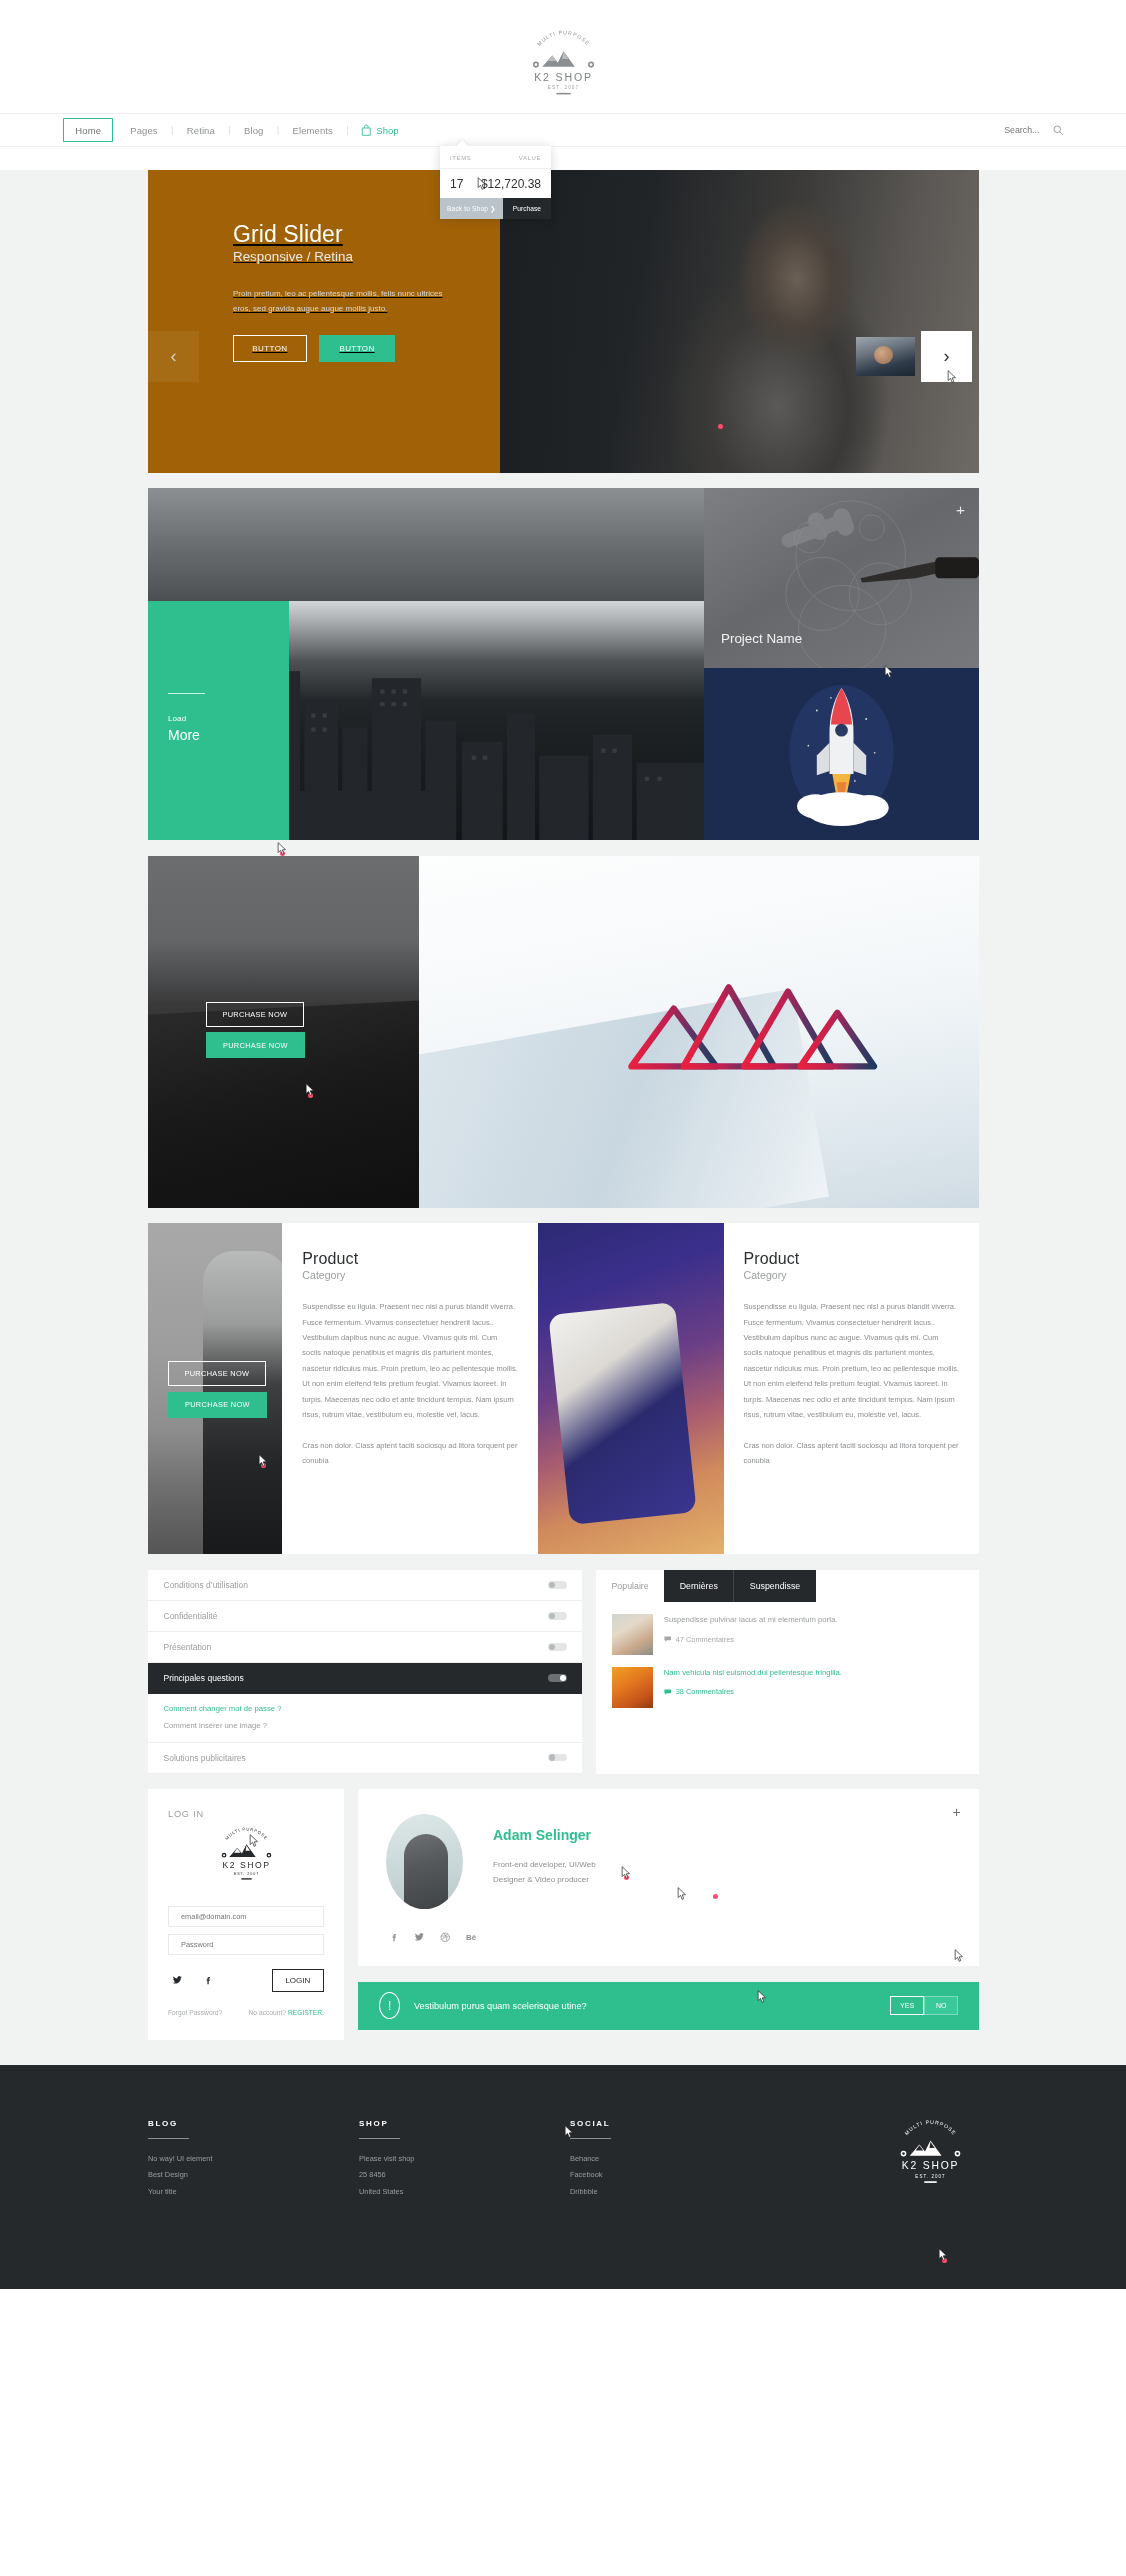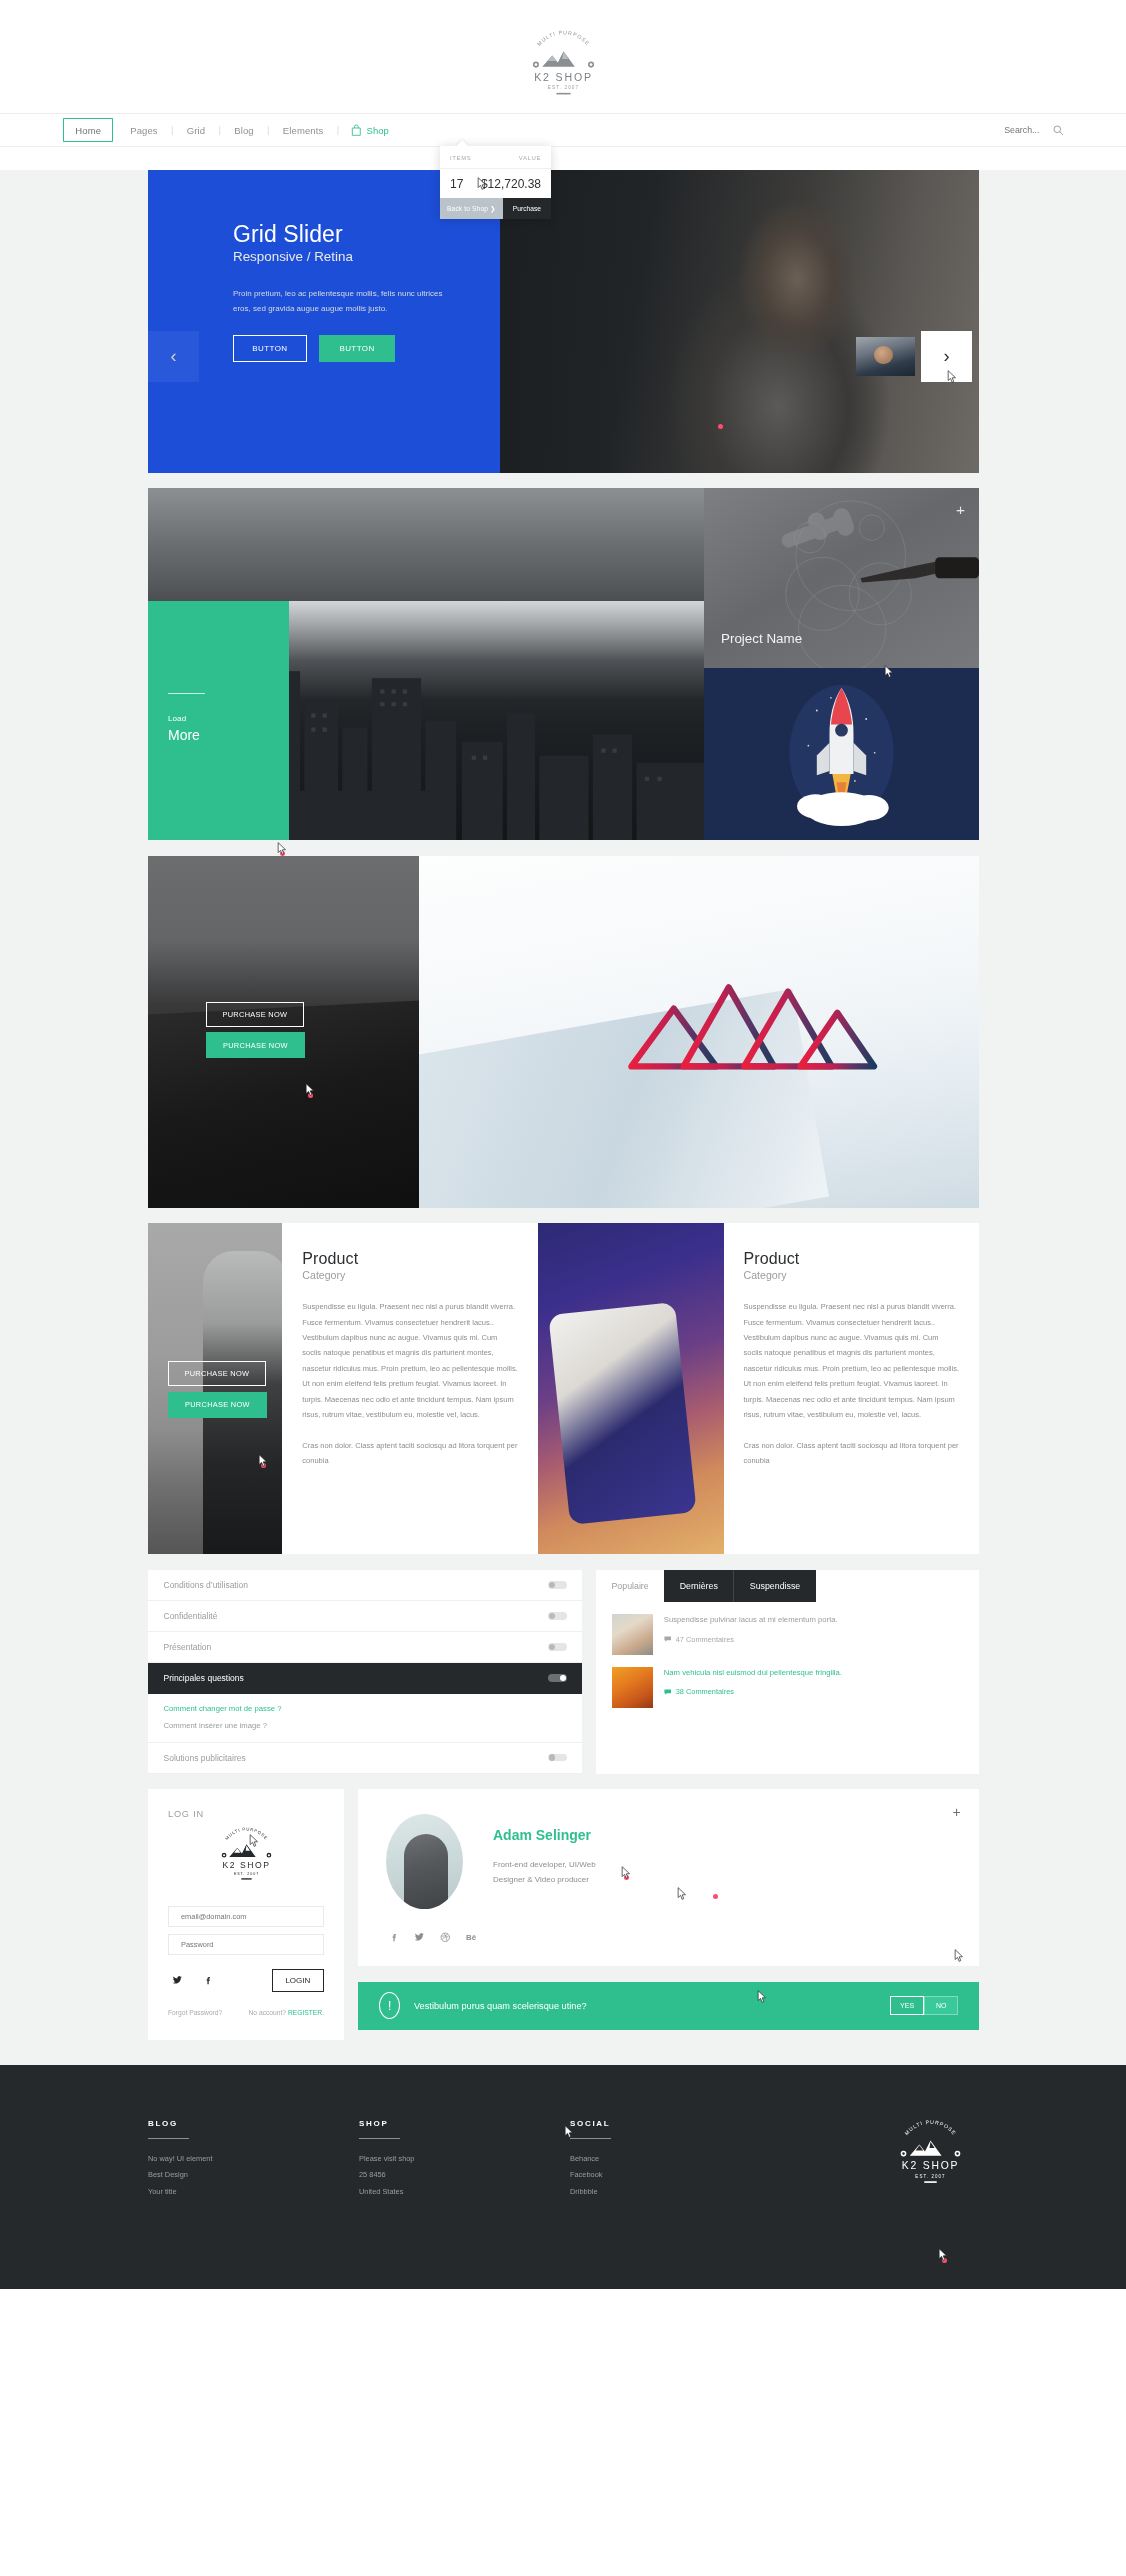--- a/index.html
+++ b/index.html
@@ -66,22 +66,23 @@
     background:#25282b; color:#fff; font-size:6.7px; border:none; padding: 6.3px 10px;
     font-family:"Liberation Sans", sans-serif;
   }
 
   
   .page { background:#f1f2f2; width:1127px; padding-bottom: 0; }
   .wrap { width: 831px; margin: 0 auto; }
 
   
   .hero {
-    margin-top: 22.5px; height: 303px; background:#1d4ed8; position: relative; overflow:hidden;
+    margin-top: 22.5px; height: 303px; background:#a16207; position: relative; overflow:hidden;
     display:flex;
+    text-decoration:underline;
   }
   .hero-photo {
     position:absolute; right:0; top:0; width: 479px; height: 303px;
     background:
       radial-gradient(ellipse 85px 113px at 62% 36%, #6b5f55 0%, #4a423b 42%, rgba(40,38,36,0) 72%),
       radial-gradient(ellipse 141px 183px at 58% 78%, #5c5a58 0%, #3a3937 50%, rgba(30,30,30,0) 80%),
       linear-gradient(100deg, #1d2023 0%, #222528 30%, #3c3b39 58%, #5a5754 80%, #6e6a65 100%);
   }
   .hero-photo:after{
     content:""; position:absolute; left:0; top:0; width:120px; height:303px;
@@ -316,21 +317,21 @@
       <text x="60" y="84" text-anchor="middle" fill="#9a9d9e" font-family="Liberation Sans, sans-serif" font-size="6.6" letter-spacing="1.6">EST. 2007</text>
       <rect x="50" y="89" width="20" height="2.2" fill="#8b8f91"></rect>
     </svg>
   </div>
 
   <div class="navbar">
     <div class="nav-left">
       <a class="nav-item active">Home</a>
       <a class="nav-item">Pages</a>
       <span class="nav-sep">|</span>
-      <a class="nav-item">Grid</a>
+      <a class="nav-item">Retina</a>
       <span class="nav-sep">|</span>
       <a class="nav-item">Blog</a>
       <span class="nav-sep">|</span>
       <a class="nav-item">Elements</a>
       <span class="nav-sep">|</span>
       <a class="nav-shop">
         <svg class="bag-icon" viewBox="0 0 16 18">
           <path d="M2 6 H14 V17 H2 Z" fill="none" stroke="#2fbf8f" stroke-width="1.3"></path>
           <path d="M5.2 6 V4.2 A2.8 2.8 0 0 1 10.8 4.2 V6" fill="none" stroke="#2fbf8f" stroke-width="1.3"></path>
         </svg>

